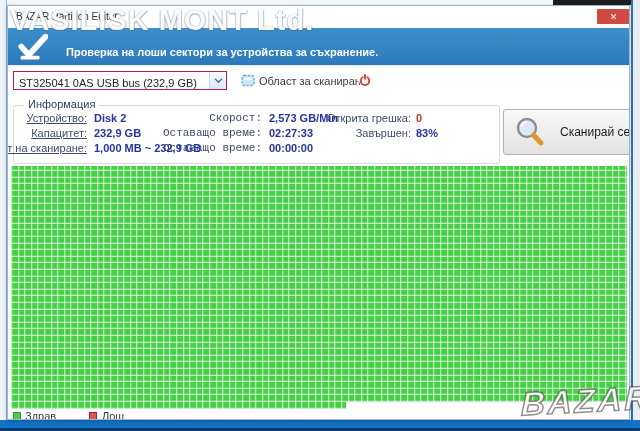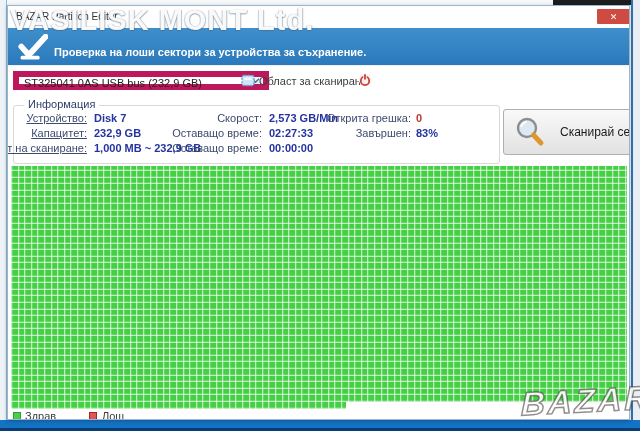--- a/index.html
+++ b/index.html
@@ -26,63 +26,63 @@
     position:absolute; left:589px; top:3px; width:33px; height:15px;
     background:#cf4a41; color:#fff; font-size:9px; font-weight:bold;
     display:flex; align-items:center; justify-content:center; cursor:pointer; border-radius:1px;
   }
   .band {
     position:absolute; left:0; top:22px; width:623px; height:38px;
     background:linear-gradient(#3f8fcc,#2b79ba);
     border-bottom:1px solid #e9f2fa;
   }
   .band-check { position:absolute; left:10px; top:6px; }
-  .band-text { position:absolute; left:46px; top:18px; font-size:11px; font-weight:bold; color:#ffffff; white-space:nowrap; }
+  .band-text { position:absolute; left:58px; top:18px; font-size:11px; font-weight:bold; color:#ffffff; white-space:nowrap; }
 
   .watermark-top {
     position:absolute; left:10px; top:4px; z-index:5;
     font-size:29px; font-weight:700; letter-spacing:1px;
     color:rgba(255,255,255,.95); white-space:nowrap; pointer-events:none;
     text-shadow:0 1px 1px rgba(70,95,120,.45), 1px 0 1px rgba(70,95,120,.35), -1px 0 1px rgba(70,95,120,.25);
   }
   .watermark-bazar {
     position:absolute; left:521px; top:382px; z-index:6;
     font-size:33px; font-weight:800; font-style:italic; letter-spacing:3px;
     color:rgba(255,255,255,.88);
     -webkit-text-stroke:1.5px rgba(55,50,45,.55);
     transform:rotate(-3deg) skewX(-4deg);
     pointer-events:none; white-space:nowrap;
   }
 
   
   .device-select {
-    position:absolute; left:5px; top:65px; width:256px; height:19px;
-    border:6px solid #be185d; background:#fff; font-size:11px; color:#222;
-    display:flex; align-items:flex-start; cursor:pointer;
+    position:absolute; left:5px; top:65px; width:214px; height:19px;
+    border:1px solid #be185d; background:#fff; font-size:11px; color:#222;
+    display:flex; align-items:flex-end; cursor:pointer;
   }
   .device-select .val { padding-left:5px; flex:1; white-space:nowrap; overflow:hidden; }
   .device-select .arrow {
     width:17px; height:100%; border-left:1px solid #c9dced; background:linear-gradient(#f4f9fd,#dcebf7);
     display:flex; align-items:center; justify-content:center;
   }
   .tb-icon { position:absolute; width:14px; height:14px; }
   .tb-label { position:absolute; top:69px; font-size:11px; color:#3c3c3c; white-space:nowrap; cursor:pointer; }
 
   
   .groupbox {
     position:absolute; left:5px; top:99px; width:487px; height:59px;
     border:1px solid #d8d8d8; border-radius:3px;
   }
   .group-title { position:absolute; left:16px; top:92px; background:#fff; padding:0 4px; font-size:11px; color:#2c3e66; }
   .f-label { position:absolute; font-size:11px; color:#3c4a6e; white-space:nowrap; text-align:right; }
   .f-value { position:absolute; font-size:11px; font-weight:bold; color:#2433a0; white-space:nowrap; }
   .f-value.err { color:#c0392b; }
   .r1 { top:106px; } .r2 { top:121px; } .r3 { top:136px; }
   .c1l { right:542px;text-decoration:underline; } .c1v { left:86px; }
-  .c2l { right:367px; } .c2v { left:261px; }
+  .c2l { right:367px;font-family:Liberation Mono, monospace; } .c2v { left:261px; }
   .c3l { right:218px; } .c3v { left:408px; }
 
   
   .scan-btn {
     position:absolute; left:495px; top:103px; width:130px; height:46px;
     background:linear-gradient(#f9f9f9,#e2e2e2); border:1px solid #b0b0b0; border-radius:3px;
     display:flex; align-items:center; cursor:pointer; overflow:hidden;
   }
   .scan-btn svg { margin-left:10px; flex:0 0 auto; }
   .scan-btn .lbl { margin-left:14px; font-size:12px; color:#1a1a1a; white-space:nowrap; }
@@ -157,21 +157,21 @@
         <circle cx="8" cy="9" r="4.8" fill="none" stroke="#c63d35" stroke-width="2"></circle>
         <line x1="8" y1="1" x2="8" y2="8" stroke="#fdf0ef" stroke-width="4"></line>
         <line x1="8" y1="1.5" x2="8" y2="7.5" stroke="#c63d35" stroke-width="2"></line>
       </svg>
     </span>
 
     <div class="groupbox"></div>
     <span class="group-title">Информация</span>
 
     <span class="f-label r1 c1l">Устройство:</span>
-    <span class="f-value r1 c1v">Disk 7</span>
+    <span class="f-value r1 c1v">Disk 2</span>
     <span class="f-label r2 c1l">Капацитет:</span>
     <span class="f-value r2 c1v">232,9 GB</span>
     <span class="f-label r3 c1l">Област на сканиране:</span>
     <span class="f-value r3 c1v">1,000 MB ~ 232,9 GB</span>
 
     <span class="f-label r1 c2l">Скорост:</span>
     <span class="f-value r1 c2v">2,573 GB/Min</span>
     <span class="f-label r2 c2l">Оставащо време:</span>
     <span class="f-value r2 c2v">02:27:33</span>
     <span class="f-label r3 c2l">Оставащо време:</span>

